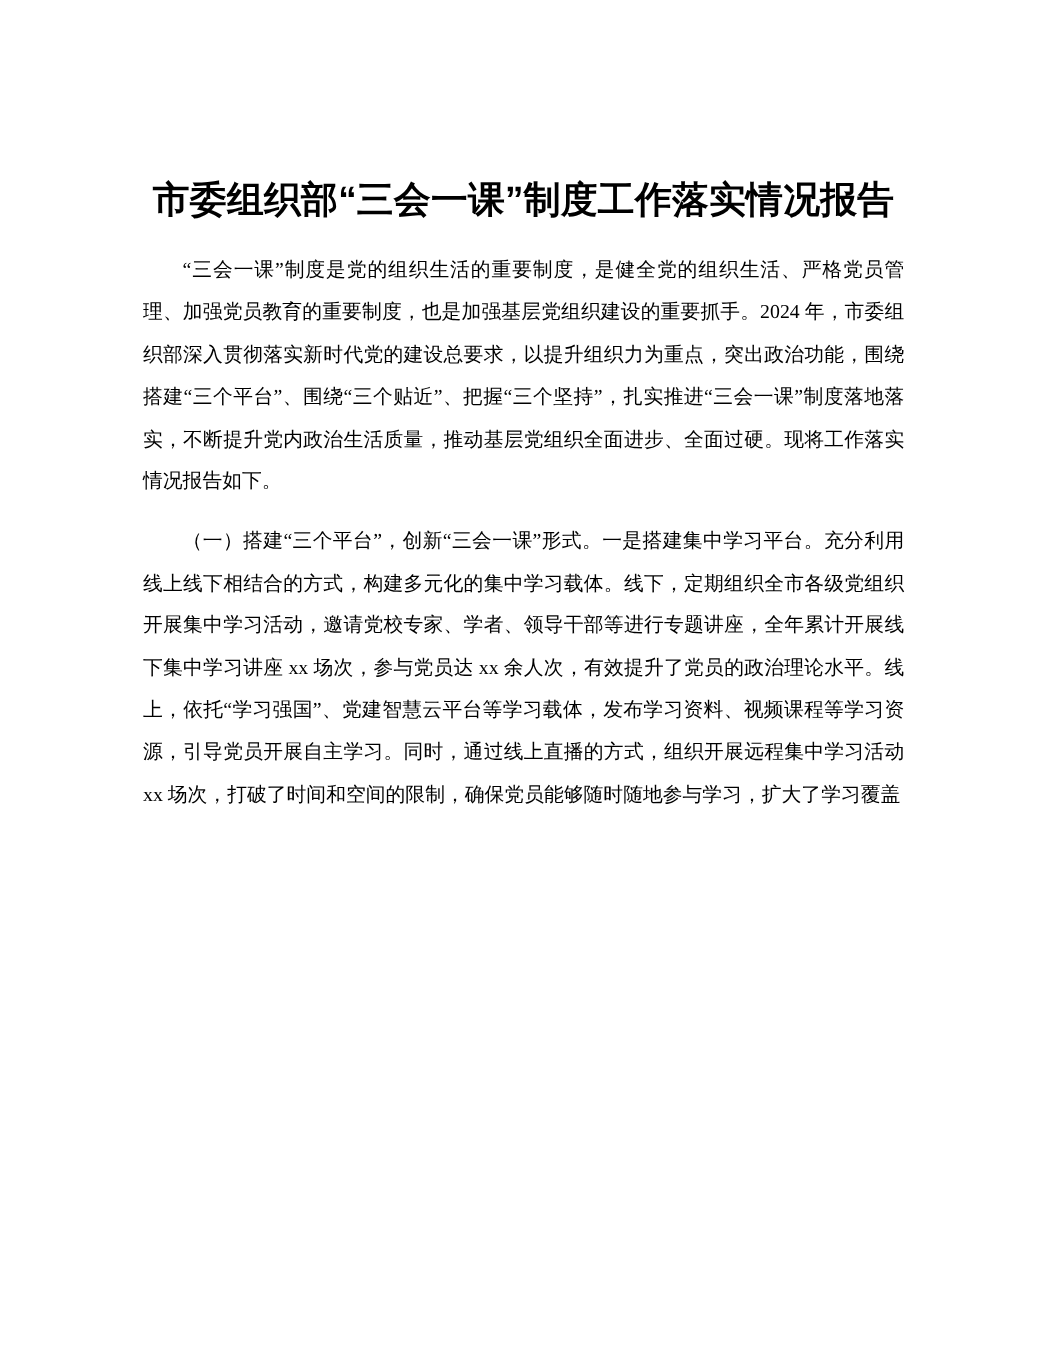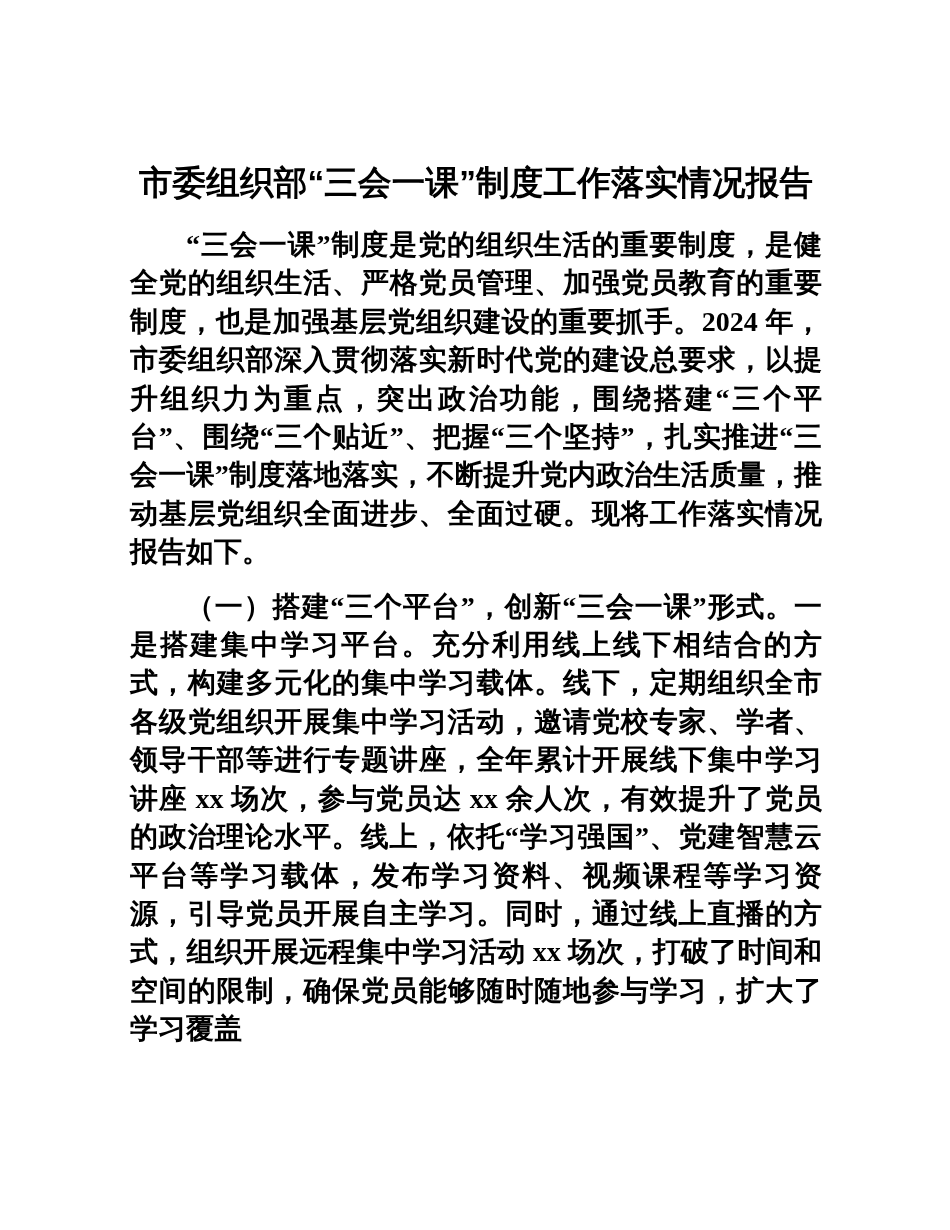--- a/index.html
+++ b/index.html
@@ -38,31 +38,30 @@
     font-size: 33.5px;
     line-height: 46px;
     text-align: center;
     letter-spacing: 0.2px;
     margin: 0 0 6px 0;
     color: #000;
   }
 
   .para {
     font-family: "Liberation Serif", "DejaVu Serif", serif;
-    font-size: 28px;
+    font-size: 18px;
     line-height: 38.4px;
     text-align: justify;
     text-justify: inter-ideograph;
     text-align-last: left;
     margin: 0;
     padding: 0;
     text-indent: 2em;
     color: #000;
     word-break: break-all;
-    font-weight: bold;
   }
 
   .spacer-lead {
     height: 14px;
   }
 
   .spacer-sec {
     height: 8px;
   }
 </style>

